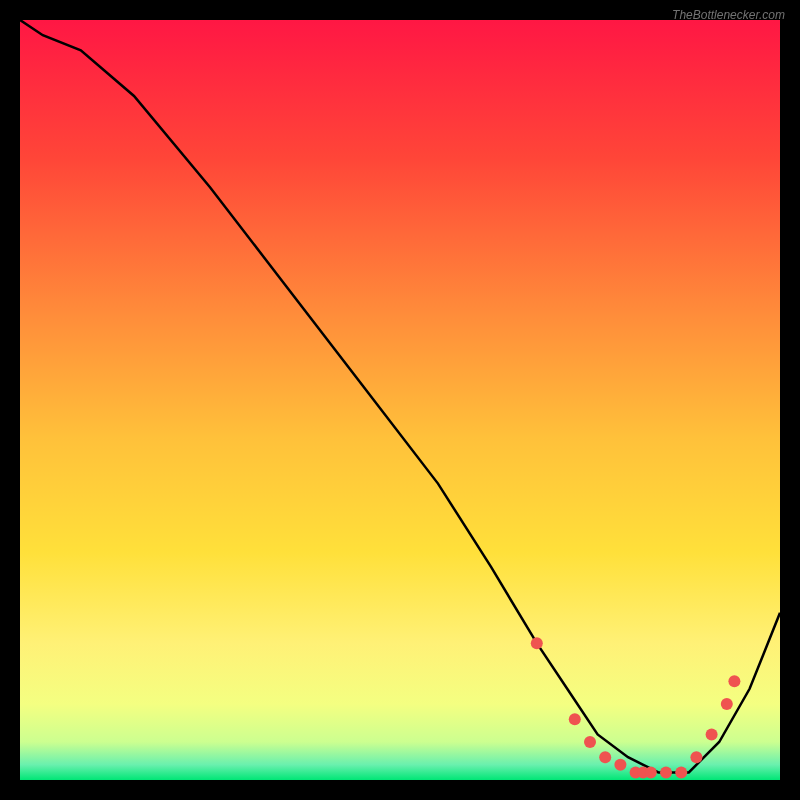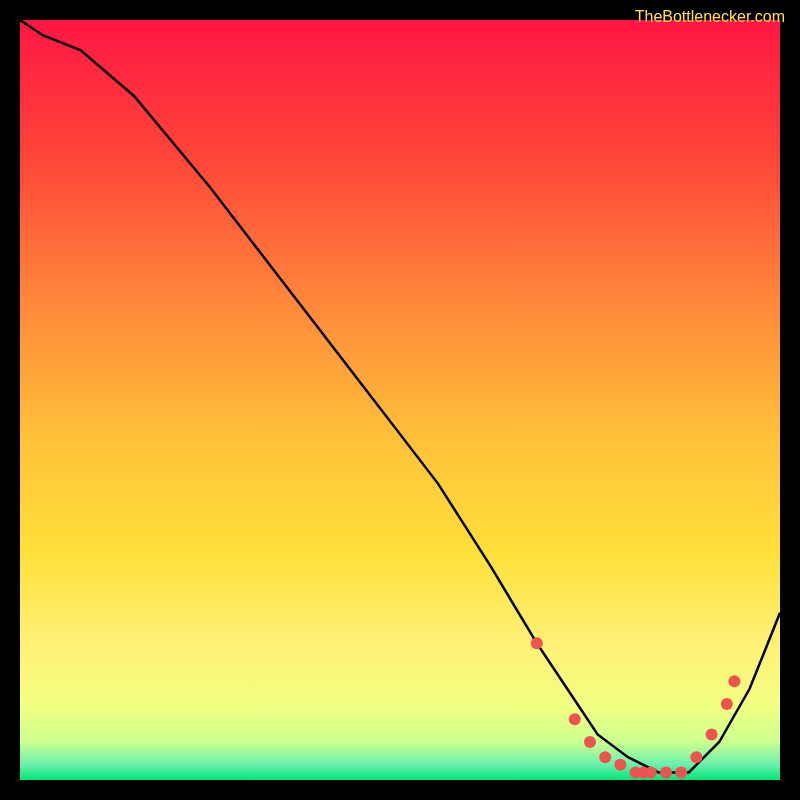--- a/index.html
+++ b/index.html
@@ -11,23 +11,24 @@
       width: 800px;
       height: 800px;
       background: #000;
       position: relative;
       font-family: Arial, sans-serif;
     }
     .watermark {
       position: absolute;
       top: 8px;
       right: 15px;
-      color: #fde047;
-      font-size: 16px;
+      color: #737373;
+      font-size: 12px;
       z-index: 10;
+      font-style: italic;
     }
     .chart-container {
       position: absolute;
       left: 20px;
       top: 20px;
       width: 760px;
       height: 760px;
       background: #000;
     }
     .plot-area {

